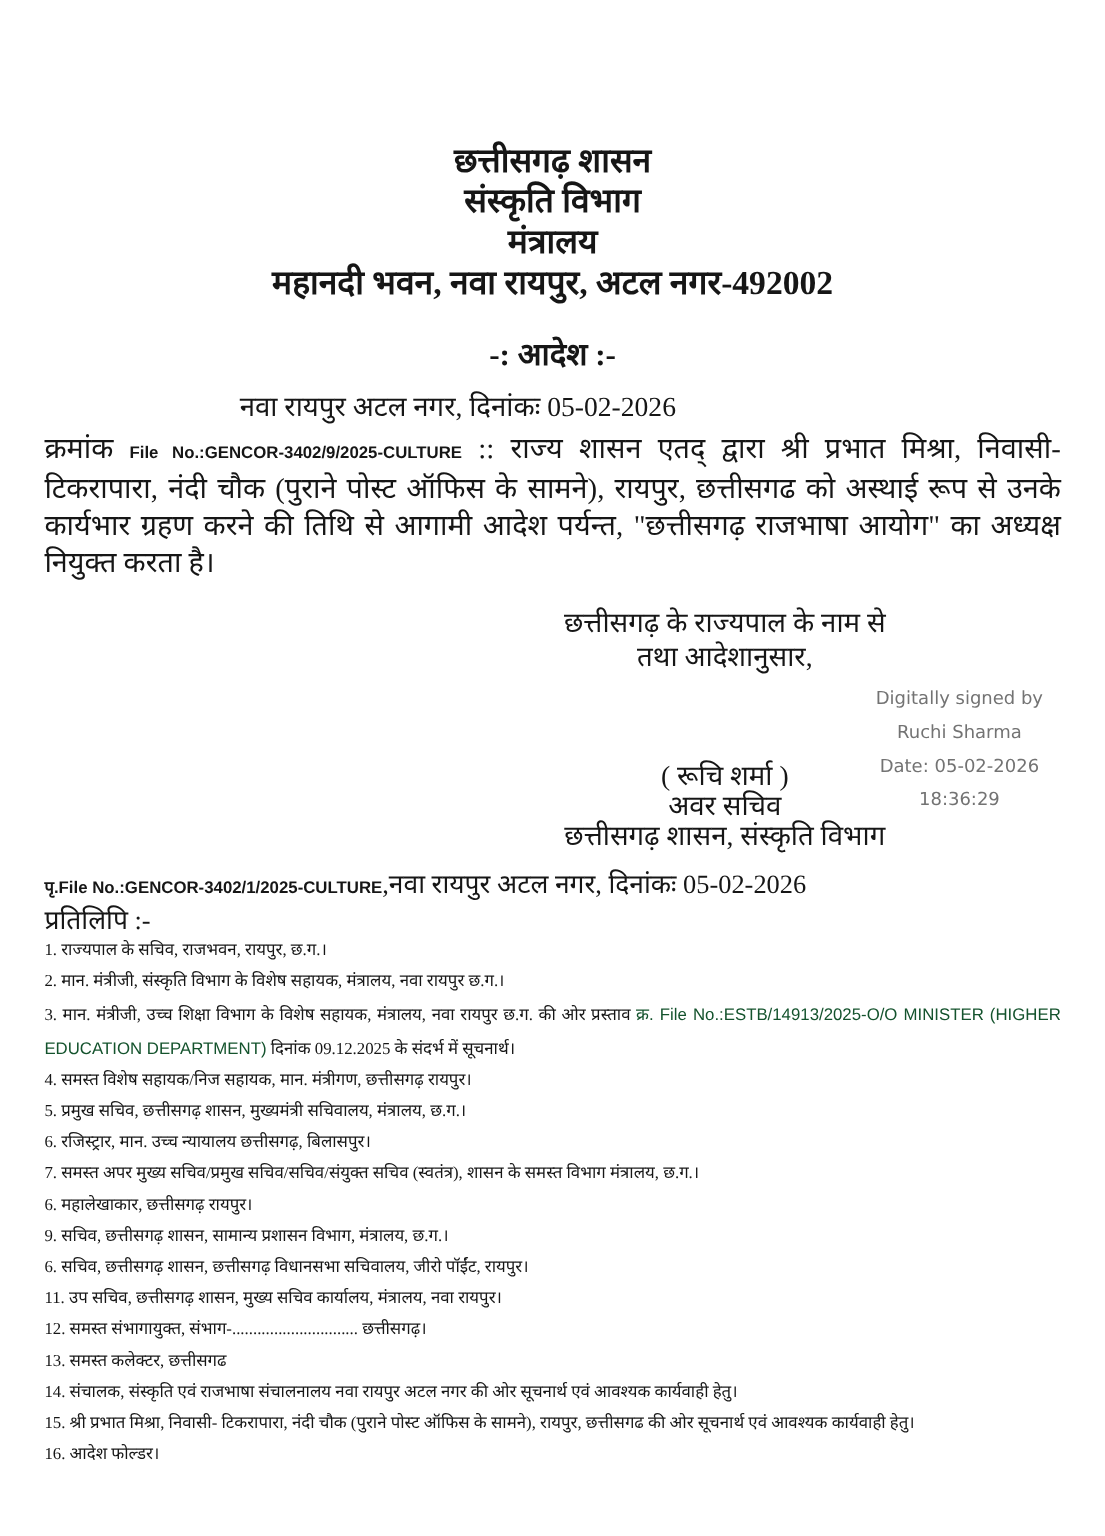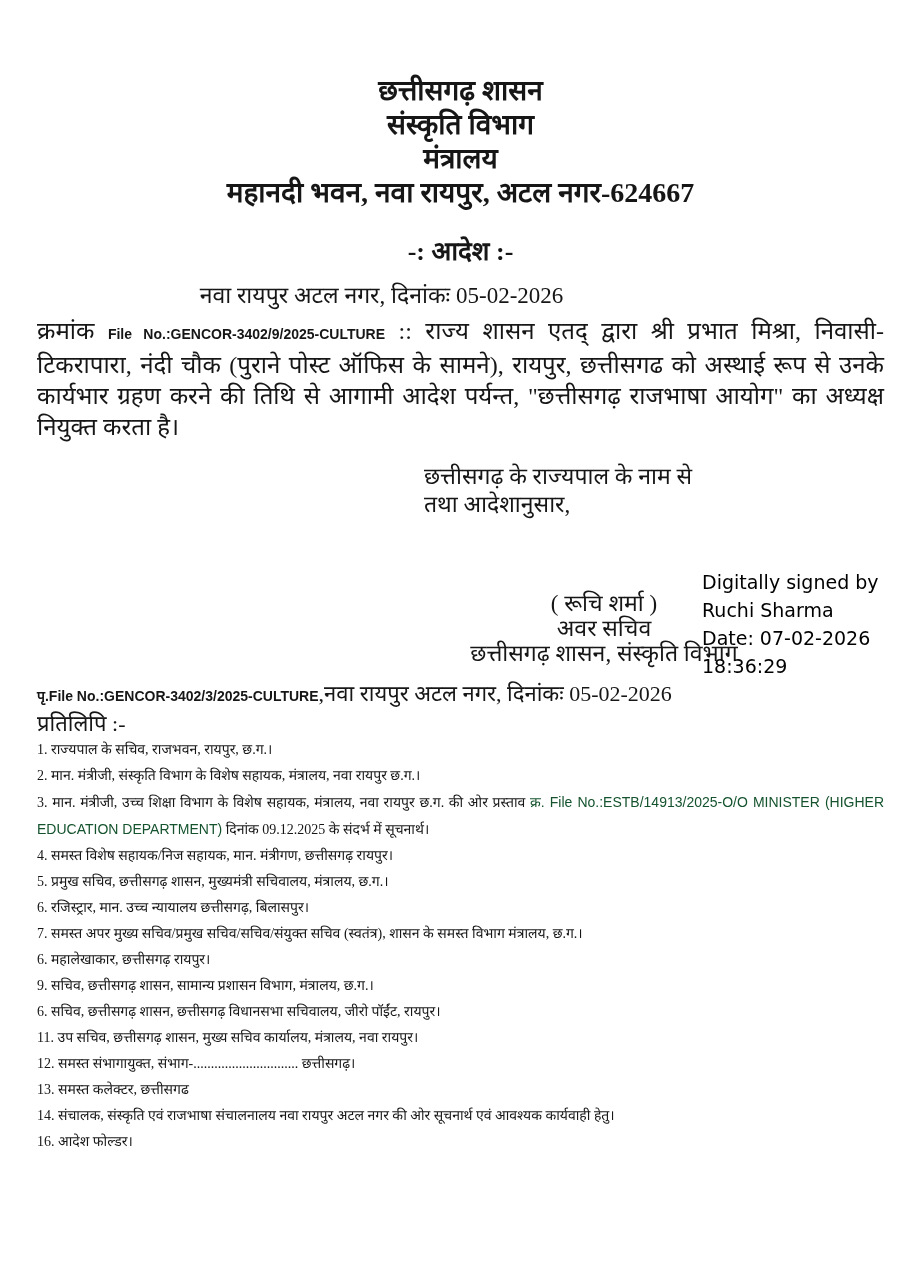--- a/index.html
+++ b/index.html
@@ -12,20 +12,21 @@
     font-family:"Liberation Serif", serif;
     overflow:hidden;
     box-sizing:border-box;
     padding:74px 37px 0 37px;
   }
   .doc-header{
     text-align:center;
     font-weight:700;
     font-size:28px;
     line-height:34px;
+    margin-top:44px;
   }
   .order-heading{
     text-align:center;
     font-weight:700;
     font-size:26px;
     margin-top:22px;
   }
   .date-line{
     margin-top:10px;
     font-size:23px;
@@ -44,39 +45,40 @@
     font-size:14px;
   }
   .muted{
     font-family:"Liberation Sans", sans-serif;
     color:#14532d;
     font-weight:400;
   }
   .by-order{
     width:360px;
     margin:20px 100px 0 auto;
+    text-align:center;
     font-size:23px;
     line-height:28px;
   }
   .sig-block{
     width:360px;
     margin:72px 100px 0 auto;
     text-align:center;
     font-size:23px;
     line-height:25px;
   }
   .digsig{
     position:absolute;
     left:702px;top:568px;
     width:195px;
-    text-align:left;
+    text-align:center;
     font-family:"DejaVu Sans", sans-serif;
-    font-size:19px;
+    font-size:15px;
     line-height:28px;
-    color:#000000;
+    color:#737373;
   }
   .endorse{
     margin:14px 0 0 0;
     font-size:22px;
     line-height:27px;
   }
   .copy-label{
     font-size:22px;
     line-height:27px;
   }
@@ -90,21 +92,21 @@
 </style>
 </head>
 <body>
 
 <div class="page">
 
   <header class="doc-header">
     <div>छत्तीसगढ़ शासन</div>
     <div>संस्कृति विभाग</div>
     <div>मंत्रालय</div>
-    <div>महानदी भवन, नवा रायपुर, अटल नगर-624667</div>
+    <div>महानदी भवन, नवा रायपुर, अटल नगर-492002</div>
   </header>
 
   <div class="order-heading">-: आदेश :-</div>
 
   <div class="date-line">नवा रायपुर अटल नगर, दिनांकः 05-02-2026</div>
 
   <p class="body-para">
     <span>क्रमांक</span>
     <span class="latin-bold">File No.:GENCOR-3402/9/2025-CULTURE</span>
     <span>::</span>
@@ -118,39 +120,40 @@
 
   <div class="sig-block">
     <div>( रूचि शर्मा )</div>
     <div>अवर सचिव</div>
     <div>छत्तीसगढ़ शासन, संस्कृति विभाग</div>
   </div>
 
   <div class="digsig">
     <div>Digitally signed by</div>
     <div>Ruchi Sharma</div>
-    <div>Date: 07-02-2026</div>
+    <div>Date: 05-02-2026</div>
     <div>18:36:29</div>
   </div>
 
-  <p class="endorse"><span class="latin-bold">पृ.File No.:GENCOR-3402/3/2025-CULTURE</span><span>,नवा रायपुर अटल नगर, दिनांकः 05-02-2026</span></p>
+  <p class="endorse"><span class="latin-bold">पृ.File No.:GENCOR-3402/1/2025-CULTURE</span><span>,नवा रायपुर अटल नगर, दिनांकः 05-02-2026</span></p>
 
   <div class="copy-label">प्रतिलिपि :-</div>
 
   <div class="copy-list" id="copy-list">
       <div class="copy-item"><span>1. राज्यपाल के सचिव, राजभवन, रायपुर, छ.ग.।</span></div>
       <div class="copy-item"><span>2. मान. मंत्रीजी, संस्कृति विभाग के विशेष सहायक, मंत्रालय, नवा रायपुर छ.ग.।</span></div>
       <div class="copy-item"><span>3. मान. मंत्रीजी, उच्च शिक्षा विभाग के विशेष सहायक, मंत्रालय, नवा रायपुर छ.ग. की ओर प्रस्ताव </span><span class="muted">क्र. File No.:ESTB/14913/2025-O/O MINISTER (HIGHER EDUCATION DEPARTMENT)</span><span> दिनांक 09.12.2025 के संदर्भ में सूचनार्थ।</span></div>
       <div class="copy-item"><span>4. समस्त विशेष सहायक/निज सहायक, मान. मंत्रीगण, छत्तीसगढ़ रायपुर।</span></div>
       <div class="copy-item"><span>5. प्रमुख सचिव, छत्तीसगढ़ शासन, मुख्यमंत्री सचिवालय, मंत्रालय, छ.ग.।</span></div>
       <div class="copy-item"><span>6. रजिस्ट्रार, मान. उच्च न्यायालय छत्तीसगढ़, बिलासपुर।</span></div>
       <div class="copy-item"><span>7. समस्त अपर मुख्य सचिव/प्रमुख सचिव/सचिव/संयुक्त सचिव (स्वतंत्र), शासन के समस्त विभाग मंत्रालय, छ.ग.।</span></div>
       <div class="copy-item"><span>6. महालेखाकार, छत्तीसगढ़ रायपुर।</span></div>
       <div class="copy-item"><span>9. सचिव, छत्तीसगढ़ शासन, सामान्य प्रशासन विभाग, मंत्रालय, छ.ग.।</span></div>
       <div class="copy-item"><span>6. सचिव, छत्तीसगढ़ शासन, छत्तीसगढ़ विधानसभा सचिवालय, जीरो पॉईंट, रायपुर।</span></div>
       <div class="copy-item"><span>11. उप सचिव, छत्तीसगढ़ शासन, मुख्य सचिव कार्यालय, मंत्रालय, नवा रायपुर।</span></div>
       <div class="copy-item"><span>12. समस्त संभागायुक्त, संभाग-.............................. छत्तीसगढ़।</span></div>
       <div class="copy-item"><span>13. समस्त कलेक्टर, छत्तीसगढ</span></div>
       <div class="copy-item"><span>14. संचालक, संस्कृति एवं राजभाषा संचालनालय नवा रायपुर अटल नगर की ओर सूचनार्थ एवं आवश्यक कार्यवाही हेतु।</span></div>
+      <div class="copy-item"><span>15. श्री प्रभात मिश्रा, निवासी- टिकरापारा, नंदी चौक (पुराने पोस्ट ऑफिस के सामने), रायपुर, छत्तीसगढ की ओर सूचनार्थ एवं आवश्यक कार्यवाही हेतु।</span></div>
       <div class="copy-item"><span>16. आदेश फोल्डर।</span></div>
     </div>
 
 </div>
 
 </body></html>

